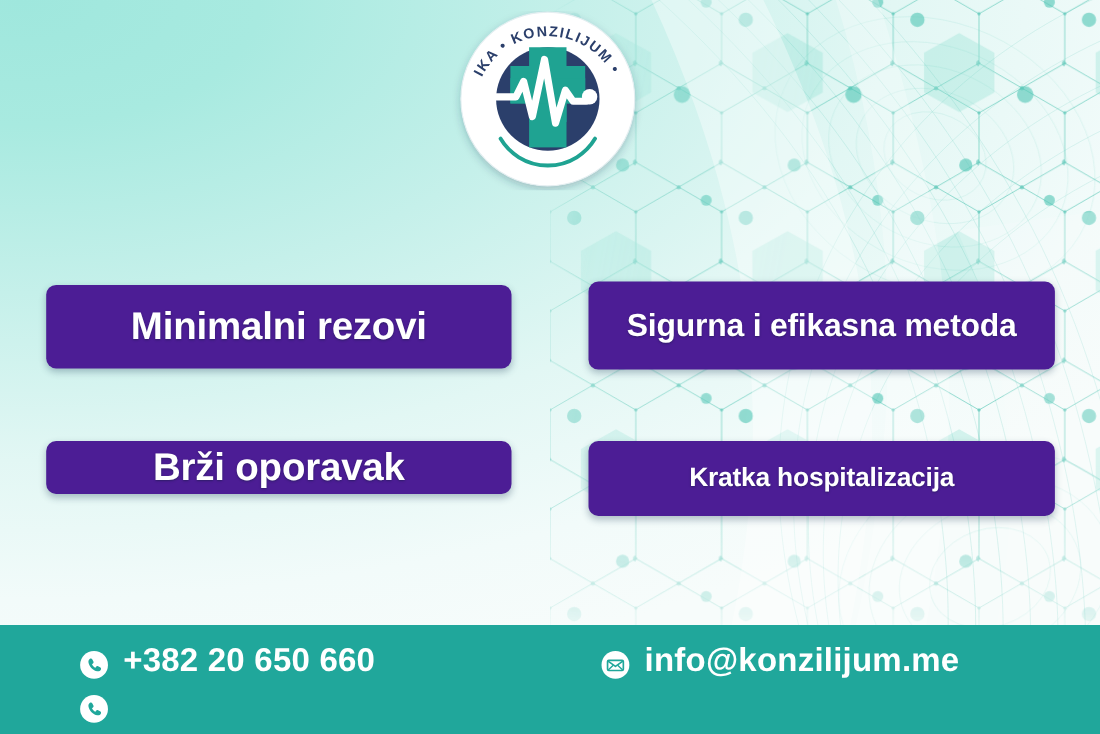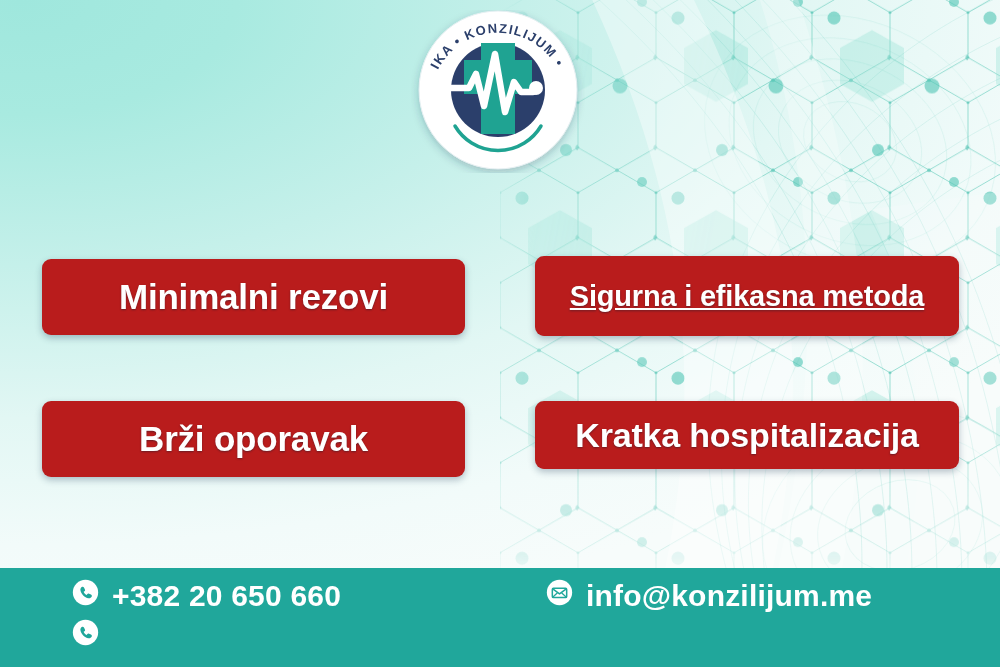--- a/index.html
+++ b/index.html
@@ -61,56 +61,56 @@
     left: 411px;
     top: 10px;
     width: 174px;
     height: 163px;
   }
 
   
   .feature {
     position: absolute;
     box-sizing: border-box;
-    background: #b91c1c;
+    background: #4c1d95;
     border-radius: 9px;
     box-shadow: 0 3px 7px rgba(23,52,82,0.30);
     display: flex;
     align-items: center;
     justify-content: center;
     text-align: center;
     color: #ffffff;
     font-weight: bold;
     letter-spacing: -0.2px;
     text-shadow: 0 1px 2px rgba(10,28,48,0.45);
   }
   .f-1 { left: 42px;  top: 259px; width: 423px; height: 76px; font-size: 35px; }
-  .f-2 { left: 535px; top: 256px; width: 424px; height: 80px; font-size: 29px; line-height: 1.06; text-decoration: underline; }
-  .f-3 { left: 42px;  top: 401px; width: 423px; height: 76px; font-size: 35px; }
-  .f-4 { left: 535px; top: 401px; width: 424px; height: 68px; font-size: 34px; text-align: right; }
+  .f-2 { left: 535px; top: 256px; width: 424px; height: 80px; font-size: 29px; line-height: 1.06; }
+  .f-3 { left: 42px;  top: 401px; width: 423px; height: 48px; font-size: 35px; }
+  .f-4 { left: 535px; top: 401px; width: 424px; height: 68px; font-size: 24px; text-align: right; }
   .f-2 .two-line { display: block; padding: 0 8px; }
 
   
   .footer {
     position: absolute;
     left: 0;
     bottom: 0;
     width: 1000px;
     height: 99px;
     background: #20a79b;
   }
   .footer-col {
     position: absolute;
     top: 11px;
   }
   .col-left  { left: 72px; }
   .col-right { left: 546px; }
   .contact-row {
     display: flex;
-    align-items: flex-start;
+    align-items: flex-end;
     height: 39px;
     margin-bottom: 1px;
   }
   .c-icon {
     width: 27px;
     height: 27px;
     flex: 0 0 27px;
     margin-right: 13px;
     display: block;
   }

